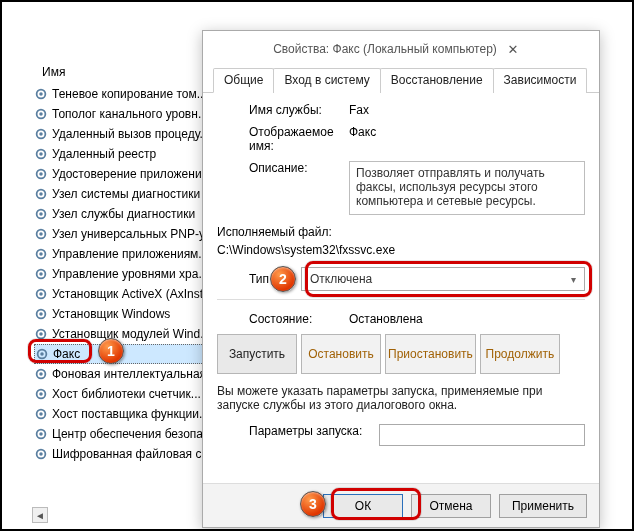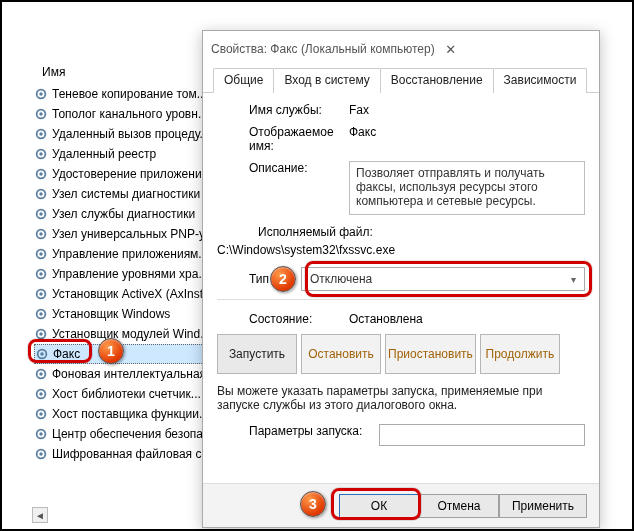--- a/index.html
+++ b/index.html
@@ -74,21 +74,21 @@
     background:#fff;
     border:1px solid #aaa;
     box-shadow:0 3px 14px rgba(0,0,0,.25);
   }
   .titlebar {
     height:30px;
     display:flex; align-items:center;
     padding:18px 8px;
     color:#555;
     font-size:12px;
-    justify-content:flex-start;
+    justify-content:center;
   }
   .close-x {
     width:32px; height:22px;
     display:flex; align-items:center; justify-content:center;
     font-size:13px; color:#555;
   }
   .tabstrip {
     display:flex;
     padding-left:10px;
     gap:0;
@@ -154,21 +154,21 @@
   .param-input {
     border:1px solid #aaa; height:22px; flex:1; padding:0 4px;
   }
 
   .dlg-footer {
     position:absolute; left:0; right:0; bottom:0;
     height:44px;
     border-top:1px solid #ddd;
     background:#f3f3f3;
     display:flex; align-items:center; justify-content:flex-end;
-    padding-right:12px;
+    gap:8px; padding-right:12px;
   }
   .fbtn {
     height:24px; min-width:80px;
     border:1px solid #a0a0a0;
     background:#e9e9e9;
     font-size:12px;
     display:flex; align-items:center; justify-content:center;
     padding:0 12px;
   }
   .fbtn.default { border:1px solid #2a6fbb; background:#e9e9e9; }
@@ -349,21 +349,21 @@
     </div>
     <div class="row">
       <div class="lbl">Отображаемое имя:</div>
       <div class="val">Факс</div>
     </div>
     <div class="row">
       <div class="lbl">Описание:</div>
       <div class="desc-box">Позволяет отправлять и получать факсы, используя ресурсы этого компьютера и сетевые ресурсы.</div>
     </div>
 
-    <div style="margin-top:10px;margin-left:41px;">Исполняемый файл:</div>
+    <div style="margin-top:10px;">Исполняемый файл:</div>
     <div style="margin:4px 0 10px 0;">C:\Windows\system32\fxssvc.exe</div>
 
     <div class="row" style="align-items:center;">
       <div class="lbl" style="width:52px;">Тип з</div>
       <div class="combo">
         <span>Отключена</span>
         <span class="chev">▾</span>
       </div>
     </div>
 

